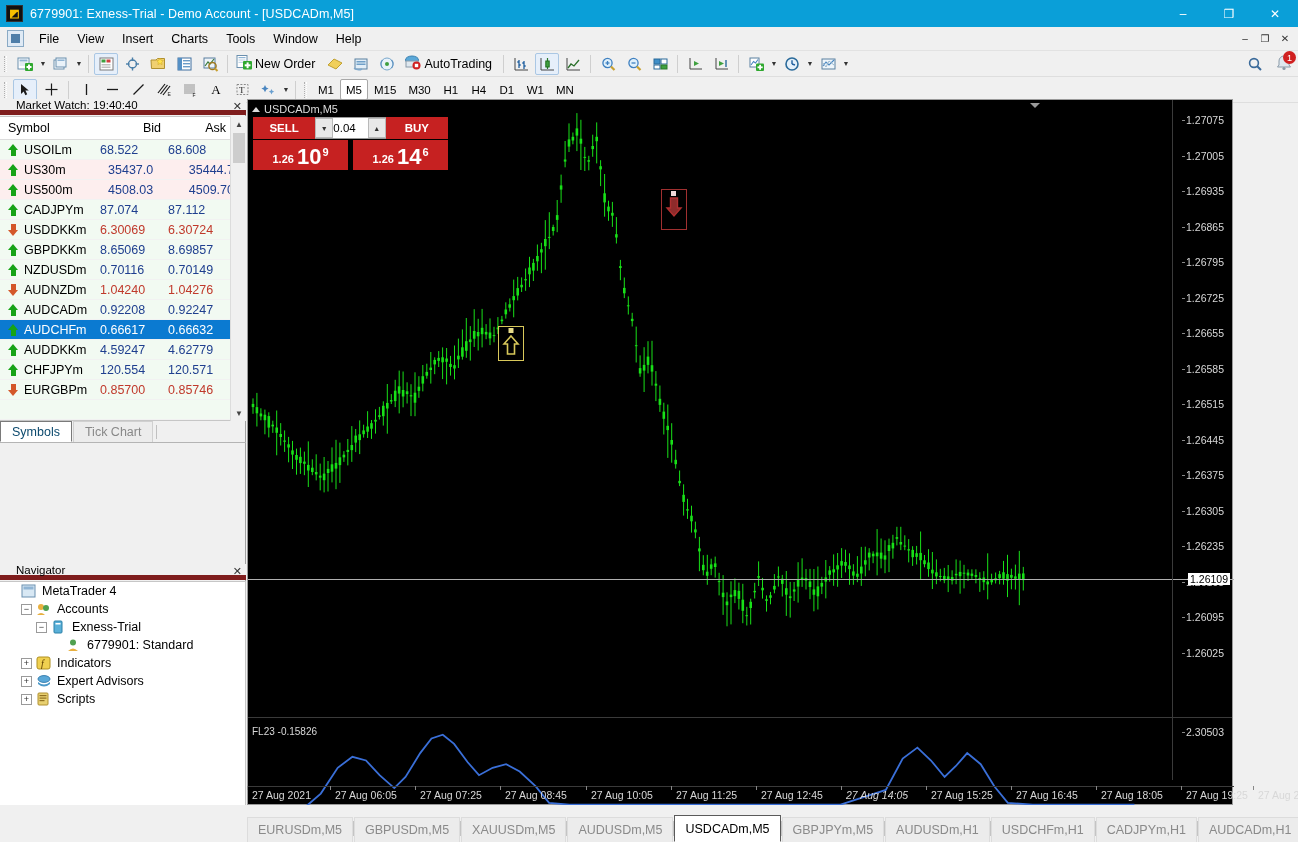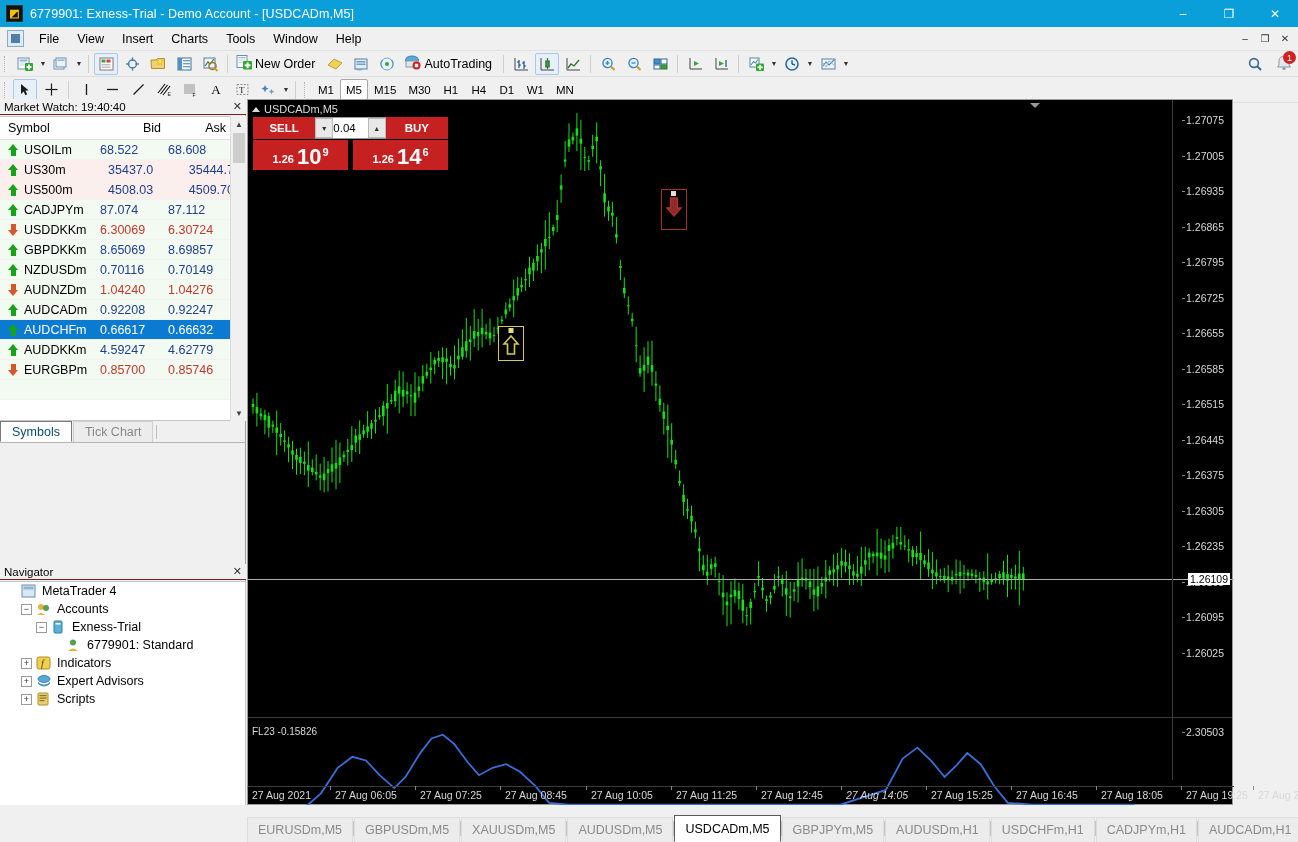--- a/index.html
+++ b/index.html
@@ -60,21 +60,21 @@
   .tf-btn { min-width:28px;height:21px;display:flex;align-items:center;justify-content:center;
       font-size:11.5px;padding:0 5px; border:1px solid transparent;border-radius:2px;}
   .tf-btn.active { background:#fff; border:1px solid #a8a8a8;}
   .tb-right { position:absolute; right:4px; display:flex;align-items:center;gap:6px;}
 
   
   .left-dock { position:absolute; left:0; top:99px; width:246px; height:706px;
      background:#f0f0f0; border-right:1px solid #a0a0a0;}
 
   .panel-title { height:16px; background:#f0f0f0; display:flex;align-items:center;
-     font-size:11.5px; padding-left:4px; border-bottom:1px solid #7f1d1d; position:relative;}
+     font-size:11.5px; padding-left:16px; border-bottom:5px solid #7f1d1d; position:relative;}
   .panel-close { position:absolute;right:4px;top:1px;font-size:11px;color:#333;cursor:pointer;}
 
   
   .mw { position:absolute; left:0; top:0; width:246px; height:362px; }
   .mw-table { position:absolute;left:0;top:17px;width:246px;height:305px;
      background:#fff;border:1px solid #c6c6c6;border-left:0;overflow:hidden;}
   .mw-head { display:flex; height:23px; background:#fff; border-bottom:1px solid #dcdcdc;}
   .mw-head div { font-size:12.5px; display:flex;align-items:center;}
   .c-sym{width:100px;padding-left:8px;}
   .c-bid{width:68px;justify-content:flex-end;padding-right:7px;}
@@ -643,20 +643,28 @@
               <div class="c-bid px-up">0.66617</div>
               <div class="c-ask px-up">0.66632</div>
             </div>
             <div class="mw-row up">
               <div class="c-sym">
                 <span class="arrow-up"></span>
                 <span>AUDDKKm</span>
               </div>
               <div class="c-bid px-up">4.59247</div>
               <div class="c-ask px-up">4.62779</div>
+            </div>
+            <div class="mw-row up">
+              <div class="c-sym">
+                <span class="arrow-up"></span>
+                <span>CHFJPYm</span>
+              </div>
+              <div class="c-bid px-up">120.554</div>
+              <div class="c-ask px-up">120.571</div>
             </div>
             <div class="mw-row up">
               <div class="c-sym">
                 <span class="arrow-dn"></span>
                 <span>EURGBPm</span>
               </div>
               <div class="c-bid px-dn">0.85700</div>
               <div class="c-ask px-dn">0.85746</div>
             </div>
             <div class="mw-row up"></div>

